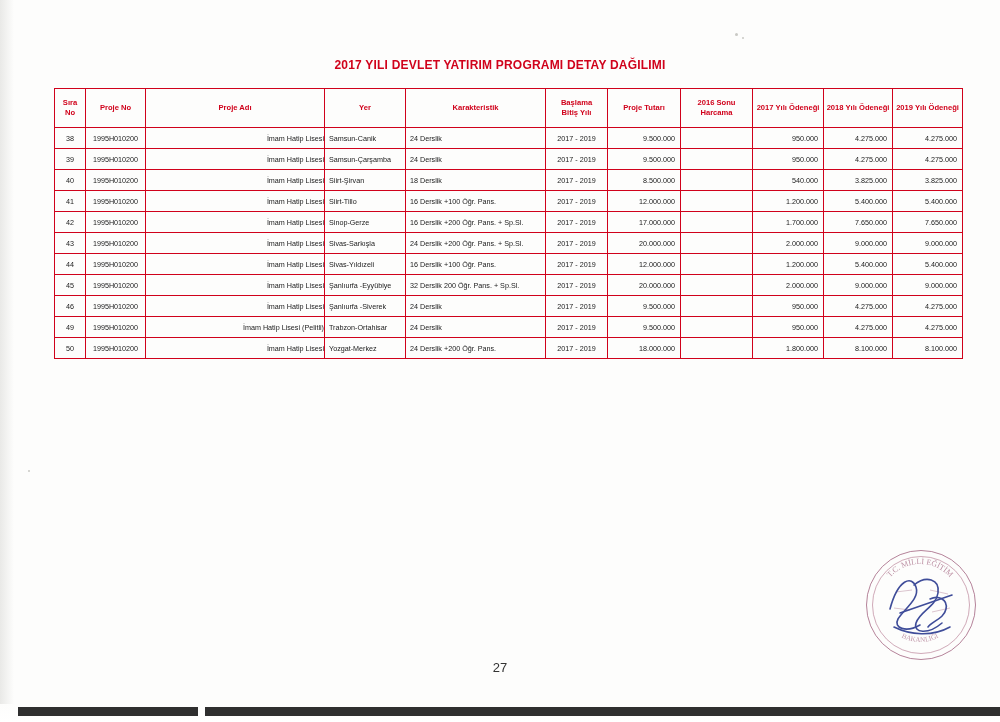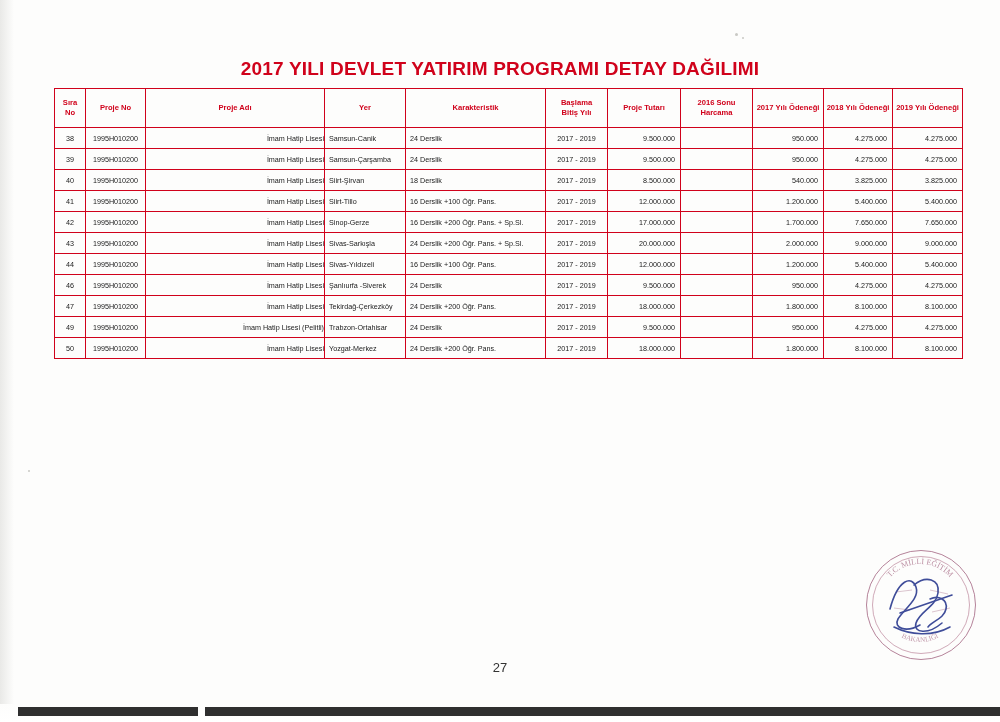--- a/index.html
+++ b/index.html
@@ -53,21 +53,21 @@
     background: #c9c9c4;
     border-radius: 50%;
   }
 
   .doc-title {
     position: absolute;
     left: 0; top: 58px;
     width: 1000px;
     text-align: center;
     color: #d0021b;
-    font-size: 19px;
+    font-size: 12px;
     font-weight: bold;
     letter-spacing: 0.2px;
   }
 
   table.main-table {
     position: absolute;
     left: 54px;
     top: 88px;
     width: 853px;
     border-collapse: collapse;
@@ -284,44 +284,44 @@
         <td class="c-yer">Sivas-Yıldızeli</td>
         <td class="c-kar">16 Derslik +100 Öğr. Pans.</td>
         <td class="c-yil">2017 - 2019</td>
         <td class="c-tutar">12.000.000</td>
         <td class="c-harc"></td>
         <td class="c-od17">1.200.000</td>
         <td class="c-od18">5.400.000</td>
         <td class="c-od19">5.400.000</td>
       </tr>
       <tr>
+        <td class="c-sira">45</td>
+        <td class="c-pno">1995H010200</td>
+        <td class="c-padi">İmam Hatip Lisesi</td>
+        <td class="c-yer">Şanlıurfa -Eyyübiye</td>
+        <td class="c-kar">32 Derslik 200 Öğr. Pans. + Sp.Sl.</td>
+        <td class="c-yil">2017 - 2019</td>
+        <td class="c-tutar">20.000.000</td>
+        <td class="c-harc"></td>
+        <td class="c-od17">2.000.000</td>
+        <td class="c-od18">9.000.000</td>
+        <td class="c-od19">9.000.000</td>
+      </tr>
+      <tr>
         <td class="c-sira">46</td>
         <td class="c-pno">1995H010200</td>
         <td class="c-padi">İmam Hatip Lisesi</td>
         <td class="c-yer">Şanlıurfa -Siverek</td>
         <td class="c-kar">24 Derslik</td>
         <td class="c-yil">2017 - 2019</td>
         <td class="c-tutar">9.500.000</td>
         <td class="c-harc"></td>
         <td class="c-od17">950.000</td>
         <td class="c-od18">4.275.000</td>
         <td class="c-od19">4.275.000</td>
-      </tr>
-      <tr>
-        <td class="c-sira">47</td>
-        <td class="c-pno">1995H010200</td>
-        <td class="c-padi">İmam Hatip Lisesi</td>
-        <td class="c-yer">Tekirdağ-Çerkezköy</td>
-        <td class="c-kar">24 Derslik +200 Öğr. Pans.</td>
-        <td class="c-yil">2017 - 2019</td>
-        <td class="c-tutar">18.000.000</td>
-        <td class="c-harc"></td>
-        <td class="c-od17">1.800.000</td>
-        <td class="c-od18">8.100.000</td>
-        <td class="c-od19">8.100.000</td>
       </tr>
       <tr>
         <td class="c-sira">49</td>
         <td class="c-pno">1995H010200</td>
         <td class="c-padi">İmam Hatip Lisesi  (Pelitli)</td>
         <td class="c-yer">Trabzon-Ortahisar</td>
         <td class="c-kar">24 Derslik</td>
         <td class="c-yil">2017 - 2019</td>
         <td class="c-tutar">9.500.000</td>
         <td class="c-harc"></td>

